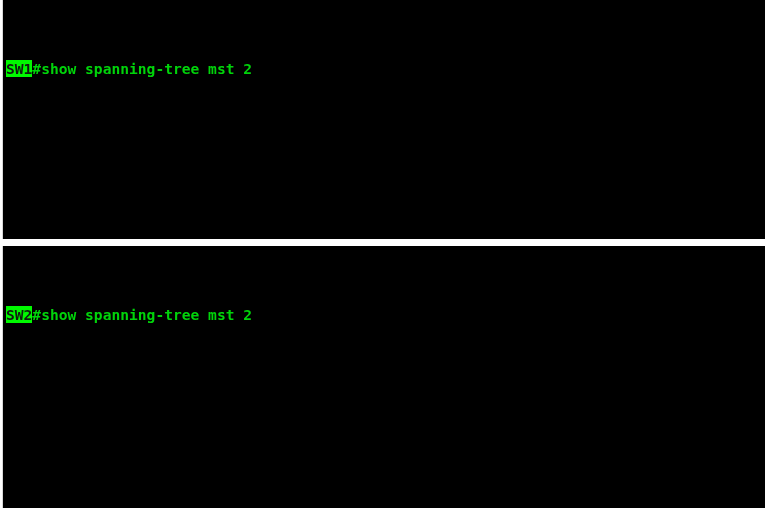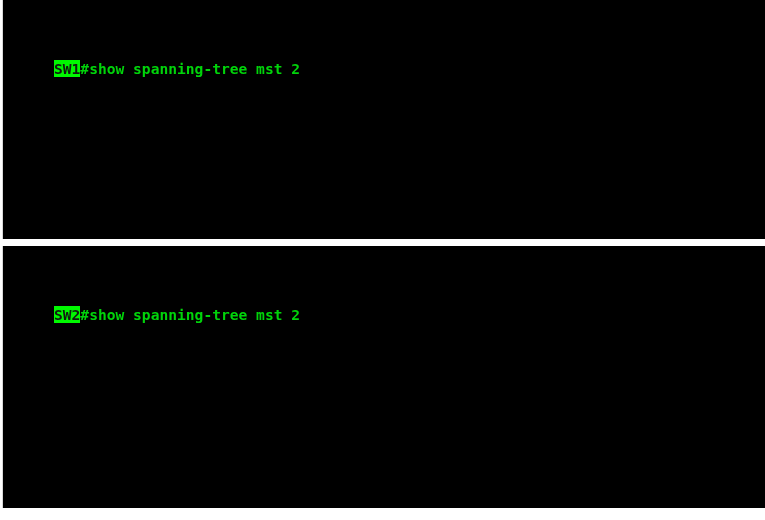--- a/index.html
+++ b/index.html
@@ -21,21 +21,20 @@
     box-sizing: border-box;
   }
   .pane {
     position: absolute;
     left: 2px;
     width: 763px;
     background: #000000;
     overflow: hidden;
     box-sizing: border-box;
     border-left: 1px solid #d8d8d8;
-    padding-left: 48px;
   }
   #pane-sw1 { top: 0px; height: 239px; }
   #pane-sw2 { top: 246px; height: 262px; }
 
   .term {
     position: relative;
     padding: 2px 0 0 3px;
     font-family: "DejaVu Sans Mono", "Liberation Mono", monospace;
     font-size: 14.6px;
     line-height: 19px;

